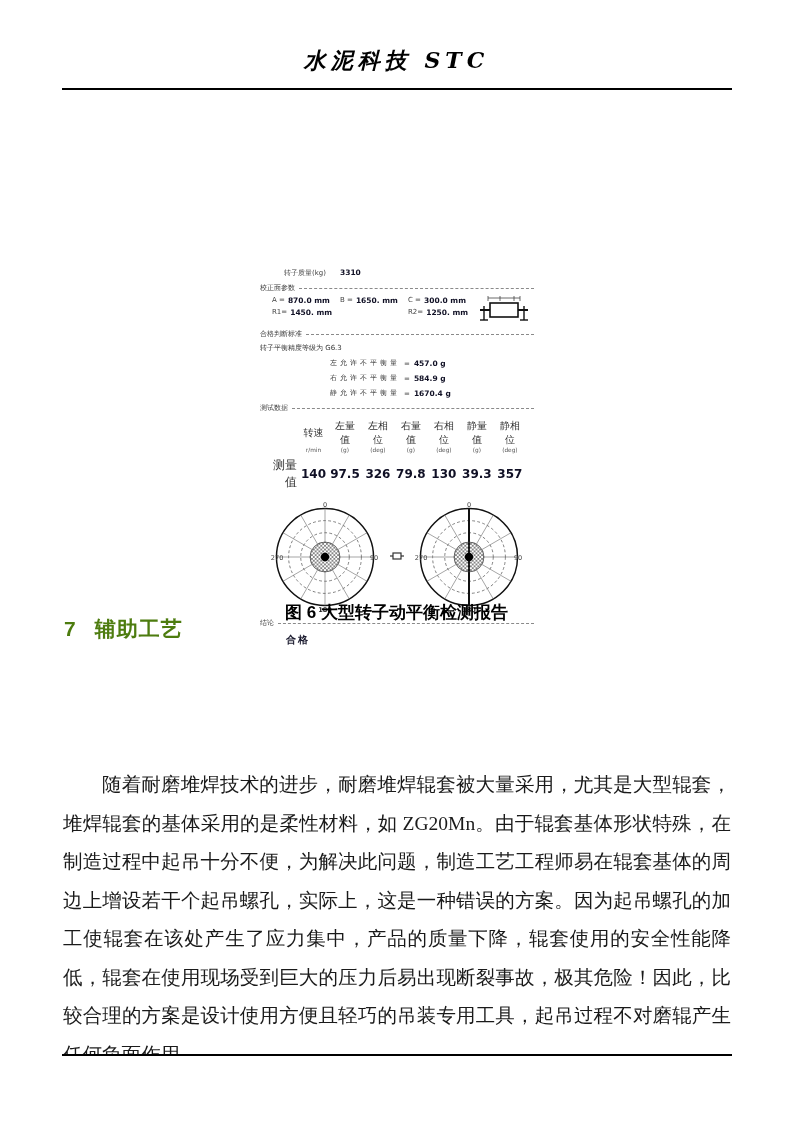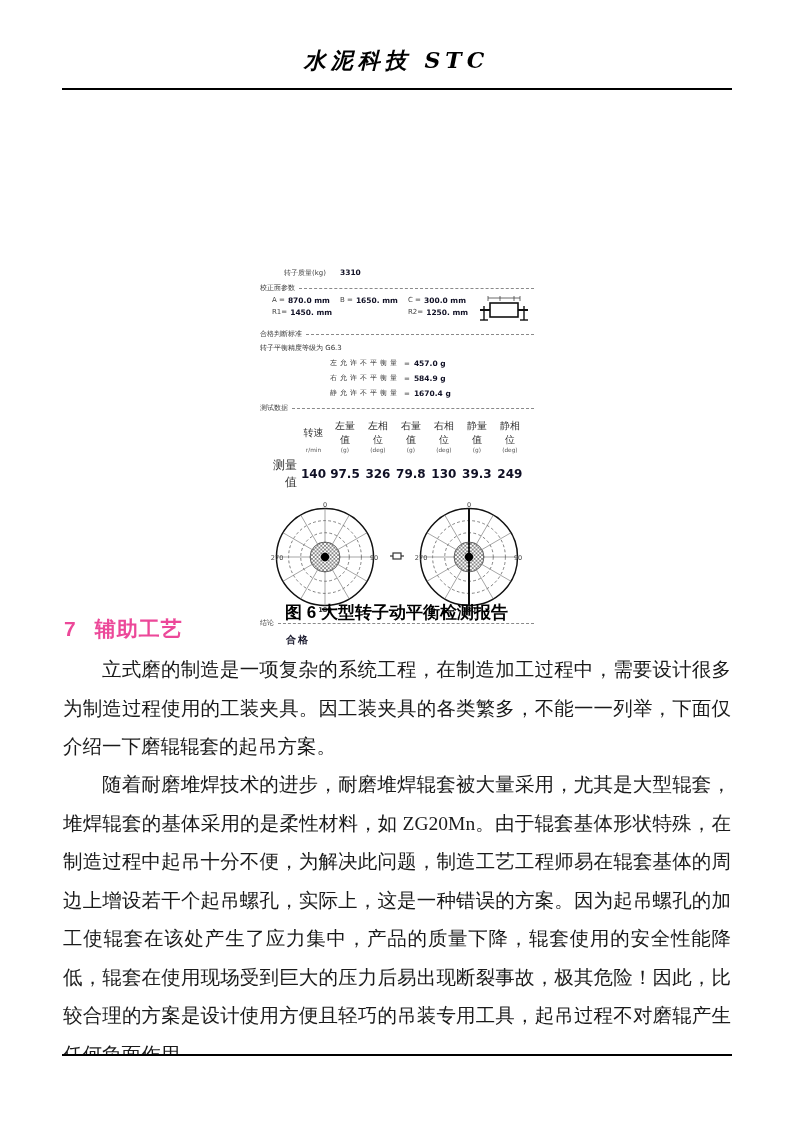--- a/index.html
+++ b/index.html
@@ -17,21 +17,21 @@
   
   .para{
     position:absolute;left:63px;width:668px;font-size:19.5px;line-height:38.5px;
     text-align:justify;color:#1a1a1a;
   }
   .p1{top:93px;}
   .p2{top:651px;text-indent:2em;}
   .p3{top:766px;text-indent:2em;}
   .section-heading{
     position:absolute;top:615px;left:64px;font-family:"Liberation Sans","DejaVu Sans",sans-serif;
-    font-weight:bold;font-size:21px;color:#ec4899;letter-spacing:1px;
+    font-weight:bold;font-size:21px;color:#4d7c0f;letter-spacing:1px;
   }
   .section-heading .num{margin-right:18px;}
   .fig-caption{
     position:absolute;top:601px;left:0;width:100%;text-align:center;
     font-family:"Liberation Sans","DejaVu Sans",sans-serif;font-weight:bold;font-size:17px;color:#000;
   }
   
   .footer-rule{position:absolute;top:1054px;left:62px;width:670px;border-top:3px solid #000;}
   .footer-page{position:absolute;top:1061px;left:0;width:100%;text-align:center;
     font-family:"Liberation Sans","DejaVu Sans",sans-serif;font-size:13px;color:#222;}
@@ -178,21 +178,21 @@
         <td class="hunit">(deg)</td>
       </tr>
       <tr>
         <td class="rowlbl">测量值</td>
         <td class="cell-val">140</td>
         <td class="cell-val">97.5</td>
         <td class="cell-val">326</td>
         <td class="cell-val">79.8</td>
         <td class="cell-val">130</td>
         <td class="cell-val">39.3</td>
-        <td class="cell-val">249</td>
+        <td class="cell-val">357</td>
       </tr>
     </tbody>
       </table>
 
     <div class="polars">
       <svg width="112" height="112" viewBox="0 0 120 120">
         <defs>
           <pattern id="hatchL" width="4" height="4" patternUnits="userSpaceOnUse">
             <path d="M0,4 L4,0 M0,0 L4,4" stroke="#333" stroke-width="0.6"></path>
           </pattern>
@@ -267,20 +267,19 @@
     </div>
     <div class="conclusion-val">合格</div>
   </div>
 
   <div class="fig-caption">图 6 大型转子动平衡检测报告</div>
 
   <div class="section-heading">
     <span class="num">7</span><span>辅助工艺</span>
   </div>
 
-  <div class="para p2">立式磨的制造是一项复杂的系统工程，在制造加工过程中，需要设计很多为制造过程使用的工装夹具。因工装夹具的各类繁多，不能一一列举，下面仅介绍一下磨辊辊套的起吊方案。</div>
   <div class="para p3">随着耐磨堆焊技术的进步，耐磨堆焊辊套被大量采用，尤其是大型辊套，堆焊辊套的基体采用的是柔性材料，如 ZG20Mn。由于辊套基体形状特殊，在制造过程中起吊十分不便，为解决此问题，制造工艺工程师易在辊套基体的周边上增设若干个起吊螺孔，实际上，这是一种错误的方案。因为起吊螺孔的加工使辊套在该处产生了应力集中，产品的质量下降，辊套使用的安全性能降低，辊套在使用现场受到巨大的压力后易出现断裂事故，极其危险！因此，比较合理的方案是设计使用方便且轻巧的吊装专用工具，起吊过程不对磨辊产生任何负面作用。</div>
 
   <div class="footer-rule"></div>
   <div class="footer-page">43</div>
   <div class="footer-issue">2022.No.4</div>
 
 </div>
 
 </body></html>

